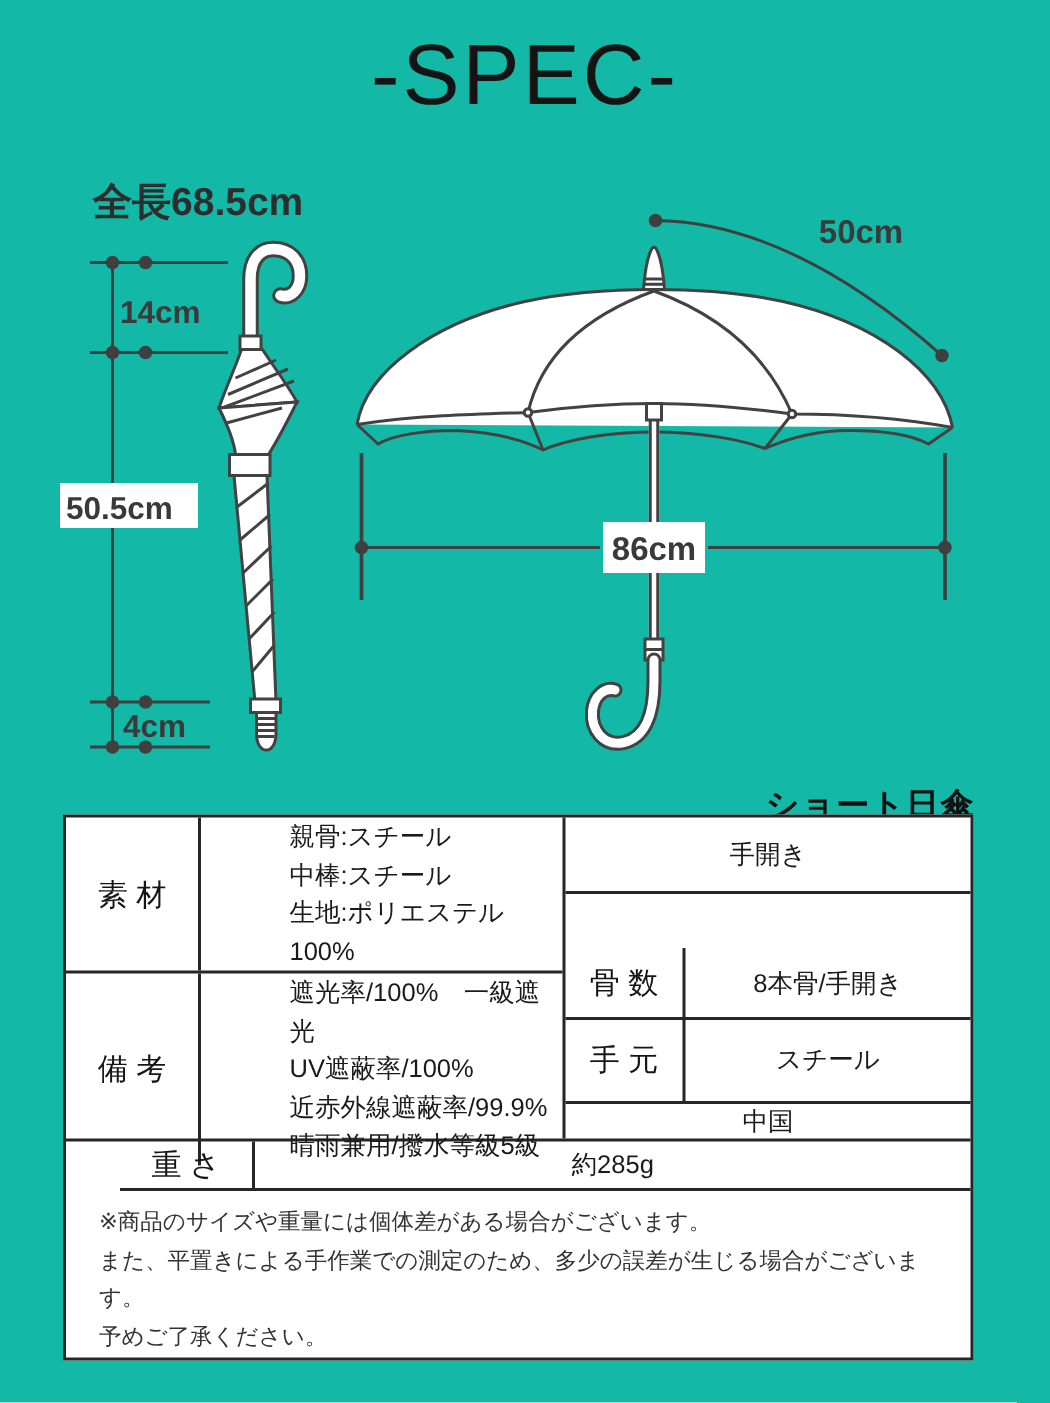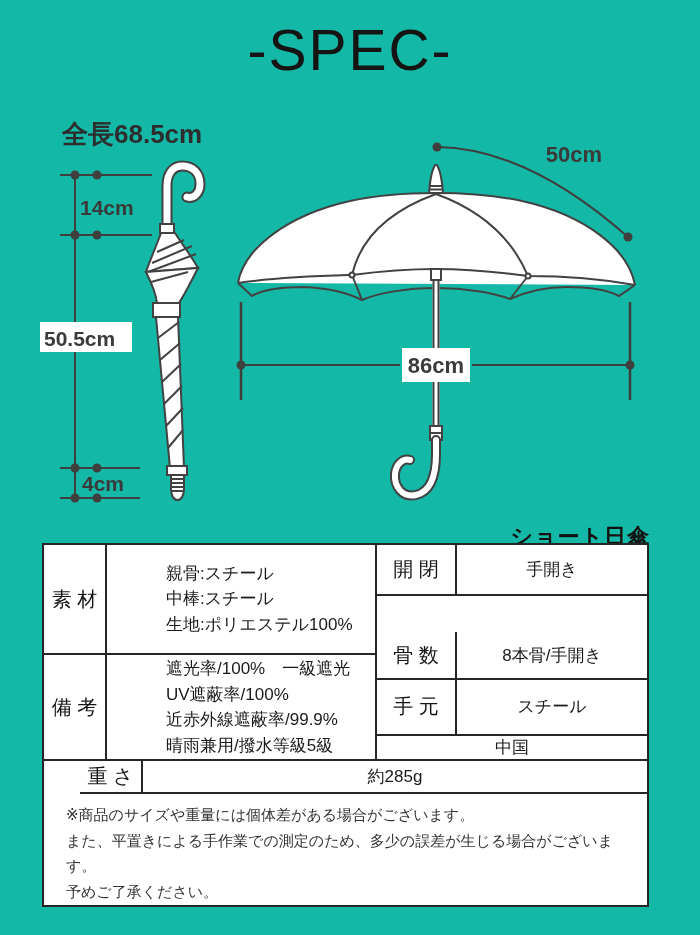--- a/index.html
+++ b/index.html
@@ -22,21 +22,21 @@
   .trow{display:flex;}
   .row-material{height:110px;border-bottom:2px solid #262626;}
   .row-notes{flex:1;}
   .rrow1{height:52px;border-bottom:2px solid #262626;}
   .rrow2{height:48px;border-bottom:2px solid #262626;margin-top:36px;}
   .rrow3{height:57px;border-bottom:2px solid #262626;}
   .rrow4{flex:1;}
   .cell{display:flex;align-items:center;}
   .label-cell{justify-content:center;font-size:20px;font-weight:500;color:#151515;
               border-right:2px solid #262626;flex:none;}
-  .left-block .label-cell,.weight-row .label-cell{width:63px;}
+  .left-block .label-cell,.weight-row .label-cell{width:90px;}
   .right-block .label-cell{width:80px;}
   .value-cell{flex:1;font-size:17px;white-space:pre-line;}
   .value-left{padding-left:59px;line-height:1.5;}
   .value-center{justify-content:center;text-align:center;}
   .weight-row{height:57px;display:flex;border-bottom:2px solid #262626;margin-left:36px;}
   .disclaimer{flex:1;padding:8px 18px 0 22px;font-size:15px;line-height:1.72;
               white-space:pre-line;color:#333;}
 </style>
 </head>
 <body>
@@ -139,21 +139,20 @@
         <div class="trow row-notes">
           <div class="cell label-cell">備 考</div>
           <div class="cell value-cell value-left">遮光率/100%　一級遮光
 UV遮蔽率/100%
 近赤外線遮蔽率/99.9%
 晴雨兼用/撥水等級5級</div>
         </div>
       </div>
       <div class="right-block">
         <div class="trow rrow1">
-          <div class="cell label-cell">開 閉</div>
           <div class="cell value-cell value-center">手開き</div>
         </div>
         <div class="trow rrow2">
           <div class="cell label-cell">骨 数</div>
           <div class="cell value-cell value-center">8本骨/手開き</div>
         </div>
         <div class="trow rrow3">
           <div class="cell label-cell">手 元</div>
           <div class="cell value-cell value-center">スチール</div>
         </div>

